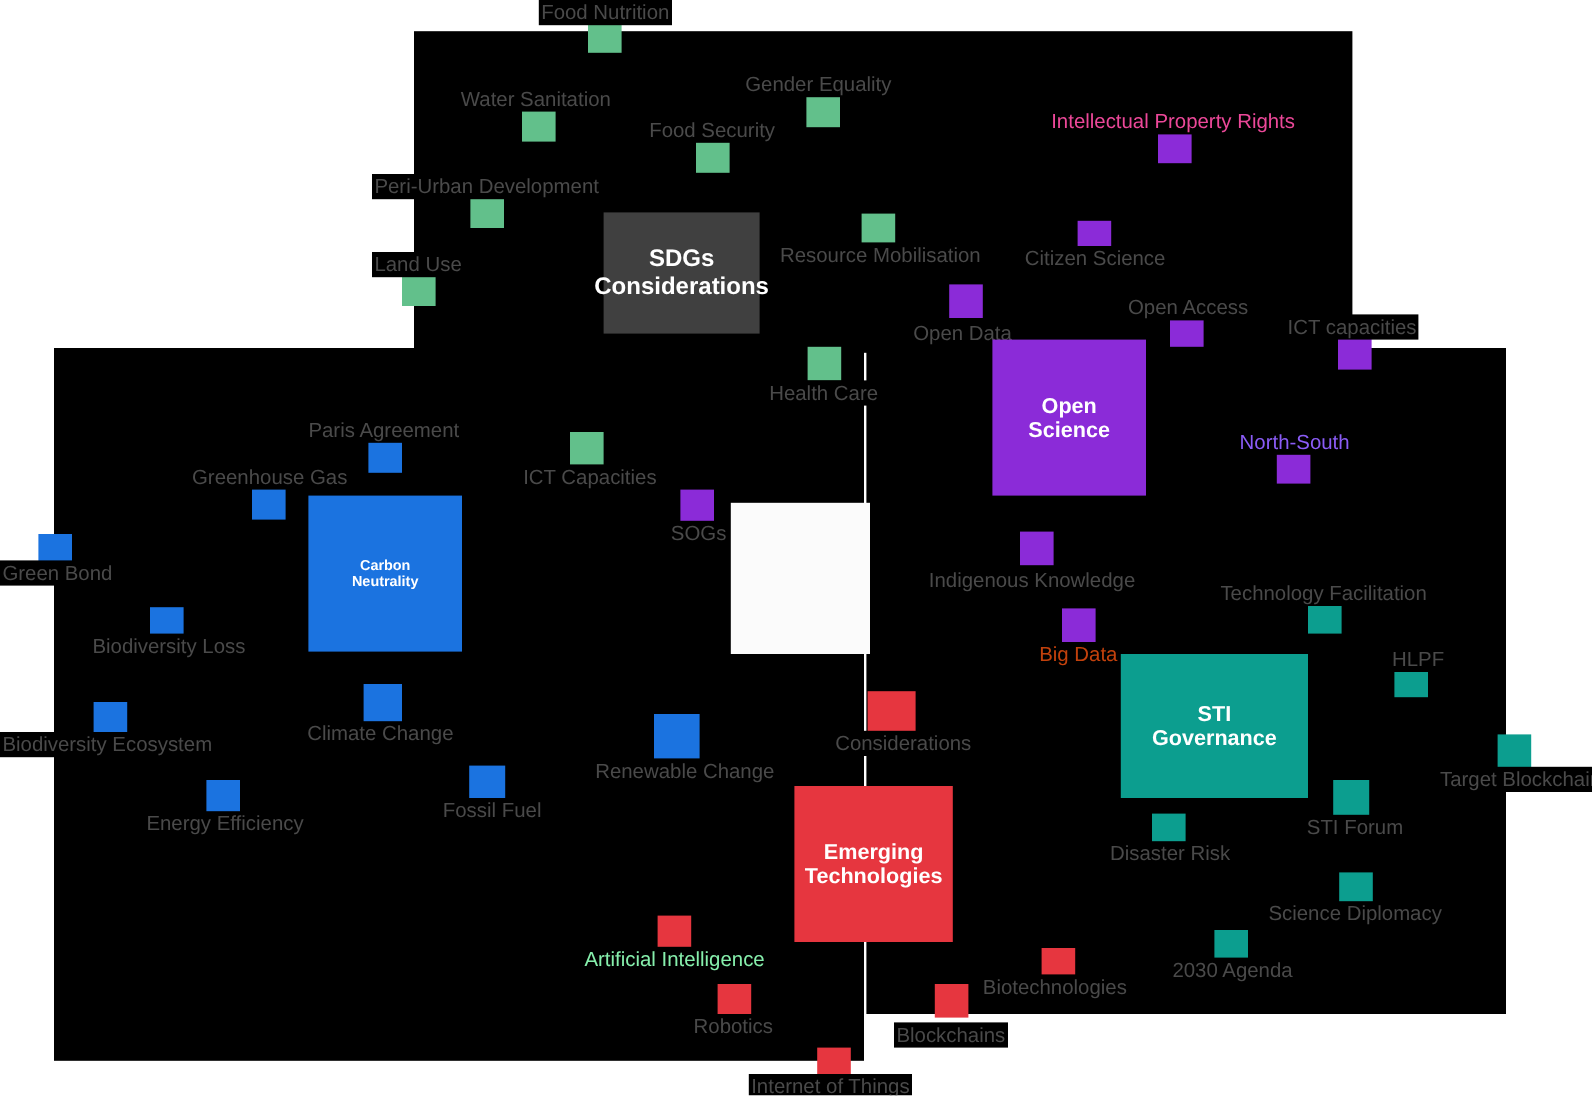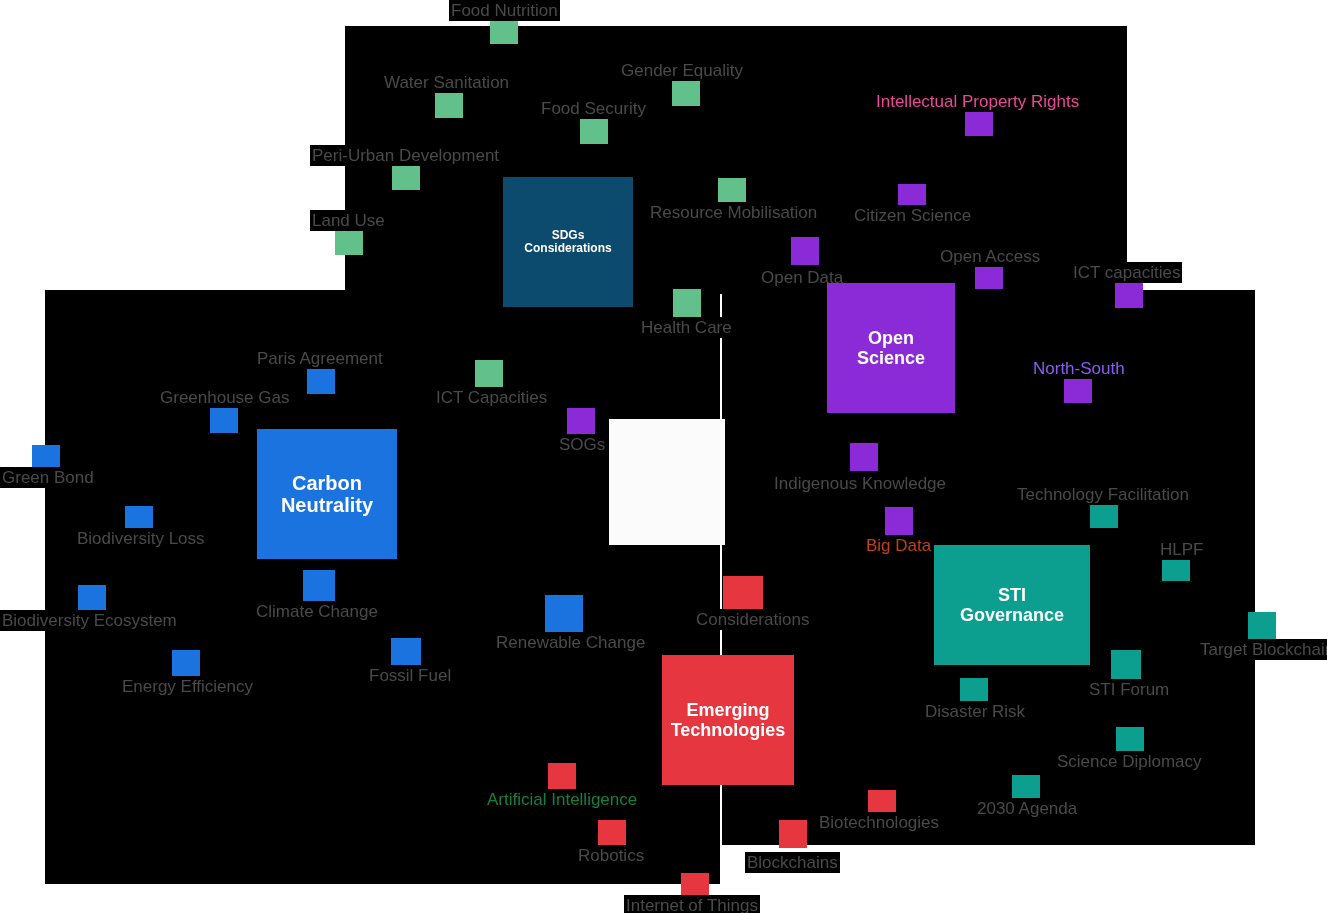--- a/index.html
+++ b/index.html
@@ -101,27 +101,27 @@
       <div class="edge" style="left: 1000px; top: 605px; width: 138.192px; transform: rotate(-41.1859deg); background: rgb(0, 0, 0);"></div>
       <div class="edge" style="left: 1000px; top: 605px; width: 180.056px; transform: rotate(-12.1837deg); background: rgb(0, 0, 0);"></div>
       <div class="edge" style="left: 1000px; top: 605px; width: 262.84px; transform: rotate(4.58261deg); background: rgb(0, 0, 0);"></div>
       <div class="edge" style="left: 1000px; top: 605px; width: 139.556px; transform: rotate(25.4633deg); background: rgb(0, 0, 0);"></div>
       <div class="edge" style="left: 1000px; top: 605px; width: 188.138px; transform: rotate(46.2922deg); background: rgb(0, 0, 0);"></div>
       <div class="edge" style="left: 1000px; top: 605px; width: 185.828px; transform: rotate(81.9571deg); background: rgb(0, 0, 0);"></div>
       <div class="edge" style="left: 1000px; top: 605px; width: 90.802px; transform: rotate(106.639deg); background: rgb(0, 0, 0);"></div>
       <div class="edge" style="left: 1000px; top: 605px; width: 351.241px; transform: rotate(-159.501deg); background: rgb(0, 0, 0);"></div>
     </div>
   <div id="node-layer">
-      <div class="hub" style="left: 503px; top: 177px; width: 130px; height: 130px; background: #0c4a6e; font-size: 12px;">
+      <div class="hub" style="left: 503px; top: 177px; width: 130px; height: 101px; background: #404040; font-size: 20px;">
         <span class="hub-label">SDGs<br>Considerations</span>
       </div>
       <div class="hub" style="left: 827px; top: 283px; width: 128px; height: 130px; background: rgb(139, 43, 216); font-size: 18px;">
         <span class="hub-label">Open<br>Science</span>
       </div>
-      <div class="hub" style="left: 257px; top: 413px; width: 140px; height: 130px; background: rgb(27, 115, 224); font-size: 20px; margin-top: 16px;">
+      <div class="hub" style="left: 257px; top: 413px; width: 128px; height: 130px; background: rgb(27, 115, 224); font-size: 12px;">
         <span class="hub-label">Carbon<br>Neutrality</span>
       </div>
       <div class="hub" style="left: 662px; top: 655px; width: 132px; height: 130px; background: rgb(230, 54, 63); font-size: 18px;">
         <span class="hub-label">Emerging<br>Technologies</span>
       </div>
       <div class="hub" style="left: 934px; top: 545px; width: 156px; height: 120px; background: rgb(12, 158, 143); font-size: 18px;">
         <span class="hub-label">STI<br>Governance</span>
       </div>
       <div class="sat" style="left: 490px; top: 16px; width: 28px; height: 28px; background: rgb(98, 192, 139);"></div>
       <div class="sat" style="left: 435px; top: 90px; width: 28px; height: 28px; background: rgb(98, 192, 139);"></div>
@@ -186,21 +186,21 @@
       <div class="nlabel" style="left: 255px; top: 348px; color: rgb(74, 74, 74);">Paris Agreement</div>
       <div class="nlabel" style="left: 158px; top: 387px; color: rgb(74, 74, 74);">Greenhouse Gas</div>
       <div class="nlabel" style="left: 0px; top: 467px; color: rgb(74, 74, 74);">Green Bond</div>
       <div class="nlabel" style="left: 75px; top: 528px; color: rgb(74, 74, 74);">Biodiversity Loss</div>
       <div class="nlabel" style="left: 0px; top: 610px; color: rgb(74, 74, 74);">Biodiversity Ecosystem</div>
       <div class="nlabel" style="left: 254px; top: 601px; color: rgb(74, 74, 74);">Climate Change</div>
       <div class="nlabel" style="left: 120px; top: 676px; color: rgb(74, 74, 74);">Energy Efficiency</div>
       <div class="nlabel" style="left: 367px; top: 665px; color: rgb(74, 74, 74);">Fossil Fuel</div>
       <div class="nlabel" style="left: 494px; top: 632px; color: rgb(74, 74, 74);">Renewable Change</div>
       <div class="nlabel" style="left: 694px; top: 609px; color: rgb(74, 74, 74);">Considerations</div>
-      <div class="nlabel" style="left: 485px; top: 789px; color: #15803d;">Artificial Intelligence</div>
+      <div class="nlabel" style="left: 485px; top: 789px; color: #86efac;">Artificial Intelligence</div>
       <div class="nlabel" style="left: 576px; top: 845px; color: rgb(74, 74, 74);">Robotics</div>
       <div class="nlabel" style="left: 624px; top: 895px; color: rgb(74, 74, 74);">Internet of Things</div>
       <div class="nlabel" style="left: 745px; top: 852px; color: rgb(74, 74, 74);">Blockchains</div>
       <div class="nlabel" style="left: 817px; top: 812px; color: rgb(74, 74, 74);">Biotechnologies</div>
       <div class="nlabel" style="left: 1015px; top: 484px; color: rgb(74, 74, 74);">Technology Facilitation</div>
       <div class="nlabel" style="left: 1158px; top: 539px; color: rgb(74, 74, 74);">HLPF</div>
       <div class="nlabel" style="left: 1198px; top: 639px; color: rgb(74, 74, 74);">Target Blockchains</div>
       <div class="nlabel" style="left: 1087px; top: 679px; color: rgb(74, 74, 74);">STI Forum</div>
       <div class="nlabel" style="left: 1055px; top: 751px; color: rgb(74, 74, 74);">Science Diplomacy</div>
       <div class="nlabel" style="left: 975px; top: 798px; color: rgb(74, 74, 74);">2030 Agenda</div>

